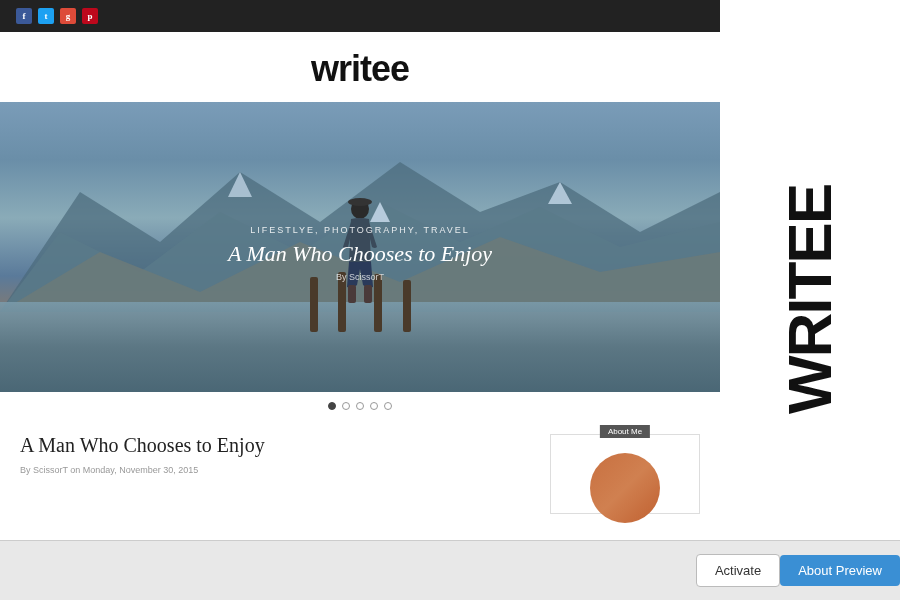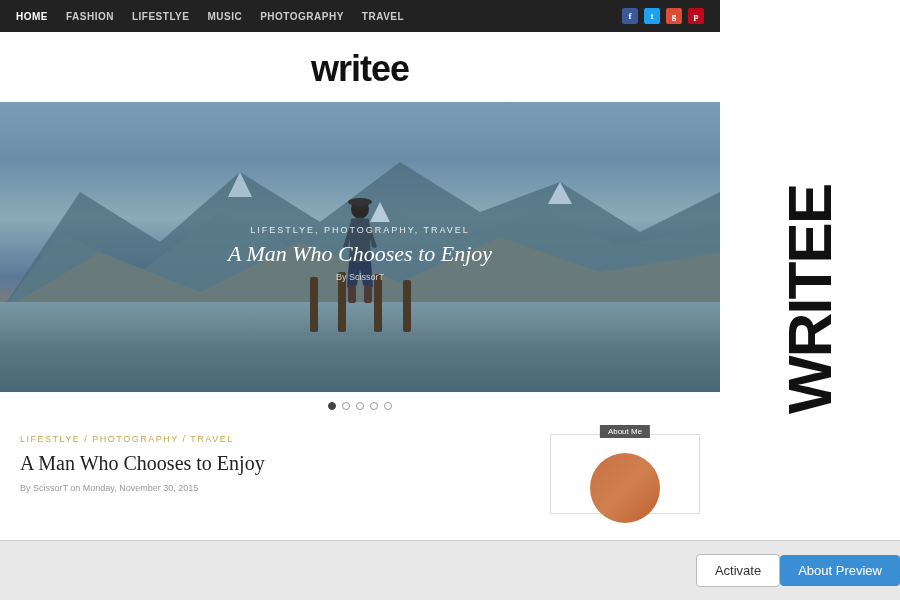--- a/index.html
+++ b/index.html
@@ -345,28 +345,20 @@
     }
   </style>
 </head>
 <body>
 
 <div class="main-wrapper">
 
   <div class="preview-area">
 
     <nav class="nav-bar">
-      <div class="nav-links">
-        <span class="nav-link active">HOME</span>
-        <span class="nav-link">FASHION</span>
-        <span class="nav-link">LIFESTLYE</span>
-        <span class="nav-link">MUSIC</span>
-        <span class="nav-link">PHOTOGRAPHY</span>
-        <span class="nav-link">TRAVEL</span>
-      </div>
       <div class="nav-social">
         <div class="social-icon social-fb">f</div>
         <div class="social-icon social-tw">t</div>
         <div class="social-icon social-gp">g</div>
         <div class="social-icon social-pi">p</div>
       </div>
     </nav>
 
     <div class="site-title-bar">
       <div class="site-title">writee</div>
@@ -425,21 +417,20 @@
     <div class="dots-nav">
       <div class="dot active"></div>
       <div class="dot"></div>
       <div class="dot"></div>
       <div class="dot"></div>
       <div class="dot"></div>
     </div>
 
     <div class="content-section">
       <div class="article-section">
-        <div class="article-category">LIFESTLYE / PHOTOGRAPHY / TRAVEL</div>
         <div class="article-title">A Man Who Chooses to Enjoy</div>
         <div class="article-meta">By ScissorT on Monday, November 30, 2015</div>
       </div>
       <div class="sidebar-box">
         <div class="sidebar-box-label">About Me</div>
         <div class="avatar-circle"></div>
       </div>
     </div>
 
   </div>

